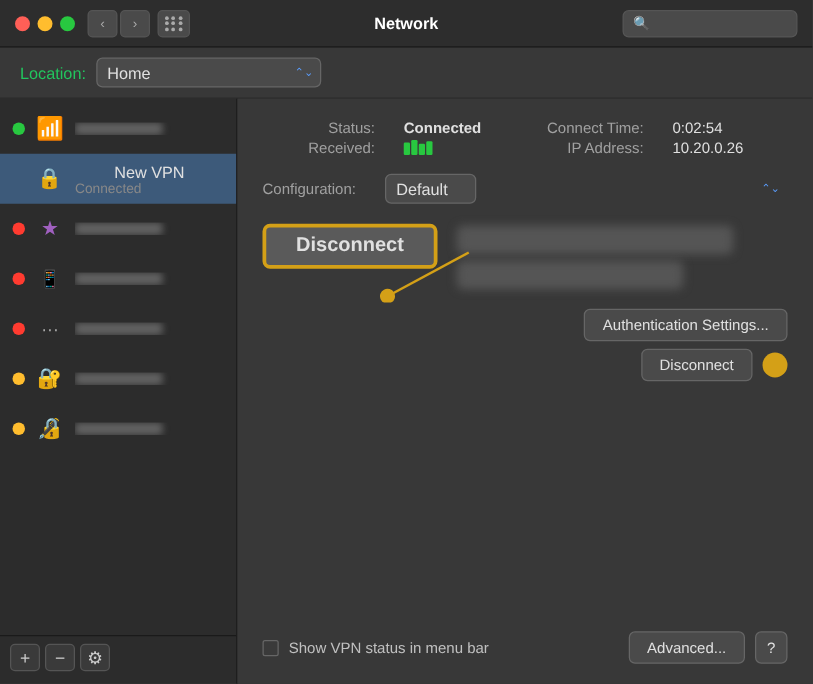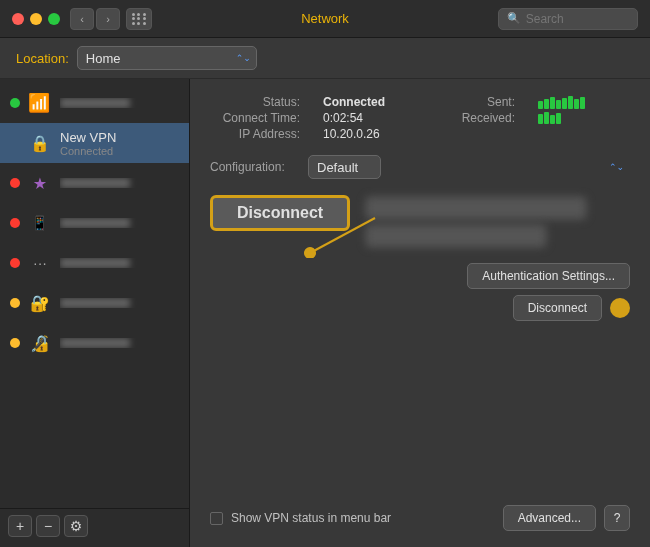--- a/index.html
+++ b/index.html
@@ -78,22 +78,22 @@
       height: 3px;
       background: #aaa;
       border-radius: 50%;
     }
 
     .title-text {
       position: absolute;
       left: 50%;
       transform: translateX(-50%);
       font-size: 13px;
-      font-weight: 400;
-      color: #eab308;
+      font-weight: 700;
+      color: #ffffff;
     }
 
     .search-box {
       margin-left: auto;
       background: #4a4a4a;
       border: 1px solid #555;
       border-radius: 5px;
       height: 22px;
       width: 140px;
       display: flex;
@@ -118,21 +118,21 @@
     .location-bar {
       background: #383838;
       padding: 8px 16px;
       display: flex;
       align-items: center;
       gap: 8px;
       border-bottom: 1px solid #2a2a2a;
     }
     .location-label {
       font-size: 13px;
-      color: #eab308;
+      color: #22c55e;
     }
     .location-select {
       background: #4a4a4a;
       border: 1px solid #666;
       border-radius: 5px;
       color: #e0e0e0;
       font-size: 13px;
       padding: 2px 20px 2px 8px;
       height: 24px;
       appearance: none;
@@ -208,20 +208,21 @@
     .item-text {
       flex: 1;
       overflow: hidden;
     }
     .item-name {
       font-size: 13px;
       color: #e0e0e0;
       white-space: nowrap;
       overflow: hidden;
       text-overflow: ellipsis;
+      text-align: center;
     }
     .item-status {
       font-size: 11px;
       color: #888;
     }
 
     .blurred-text {
       background: #888;
       border-radius: 2px;
       height: 10px;
@@ -416,21 +417,20 @@
         <div class="grid-dot"></div>
         <div class="grid-dot"></div>
       <div class="grid-dot"></div>
         <div class="grid-dot"></div>
         <div class="grid-dot"></div>
     </div>
   </div>
   <div class="title-text">Network</div>
   <div class="search-box">
     <span class="search-icon-svg">🔍</span>
-    <input type="text" placeholder="Search" style="">
   </div>
 </div>
 
 <div class="location-bar">
   <span class="location-label">Location:</span>
   <div class="select-wrapper">
     <select class="location-select">
       <option>Automatic</option>
       <option selected="">Home</option>
       <option>Work</option>
@@ -522,33 +522,20 @@
   </div>
 
   <div class="right-panel">
 
     <div style="display:grid; grid-template-columns: 1fr 1fr; gap: 2px 10px; margin-bottom:4px;">
       <div class="status-row">
         <span class="status-key">Status:</span>
         <span class="status-val connected">Connected</span>
       </div>
       <div class="status-row">
-        <span class="status-key">Sent:</span>
-        <div class="sent-bars">
-          <div class="sent-bar" style="height:8px;"></div>
-          <div class="sent-bar" style="height:10px;"></div>
-          <div class="sent-bar" style="height:12px;"></div>
-          <div class="sent-bar" style="height:9px;"></div>
-          <div class="sent-bar" style="height:11px;"></div>
-          <div class="sent-bar" style="height:13px;"></div>
-          <div class="sent-bar" style="height:10px;"></div>
-          <div class="sent-bar" style="height:12px;"></div>
-        </div>
-      </div>
-      <div class="status-row">
         <span class="status-key">Connect Time:</span>
         <span class="status-val">0:02:54</span>
       </div>
       <div class="status-row">
         <span class="status-key">Received:</span>
         <div class="sent-bars">
           <div class="recv-bar" style="height:10px;"></div>
           <div class="recv-bar" style="height:12px;"></div>
           <div class="recv-bar" style="height:9px;"></div>
           <div class="recv-bar" style="height:11px;"></div>

